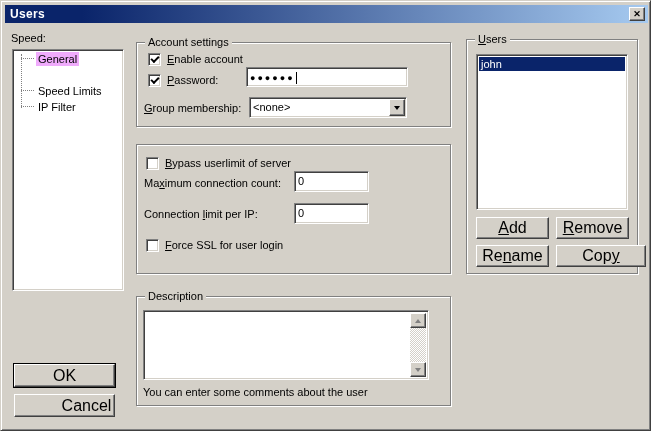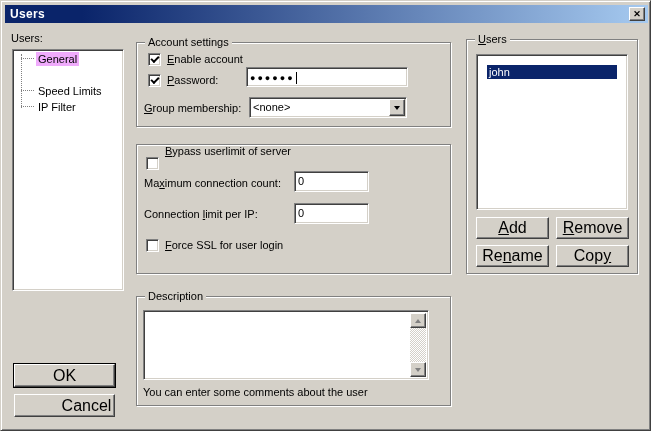--- a/index.html
+++ b/index.html
@@ -130,21 +130,21 @@
 
 <div class="dialog">
 
   <div class="titlebar">
     <span class="title-text">Users</span>
     <span class="close-btn">
       <span>✕</span>
     </span>
   </div>
 
-  <div class="lbl" style="left:10px; top:31px;">Users:</div>
+  <div class="lbl" style="left:10px; top:31px;">Speed:</div>
 
   <div class="tree sunken">
     <div class="tree-vline"></div>
 
     <div class="tree-row selected" style="top:1px;">
       <span class="tree-stub"></span>
       <span class="tree-label">General</span>
     </div>
     <div class="tree-row" style="top:33px;">
       <span class="tree-stub"></span>
@@ -172,21 +172,21 @@
   <div class="lbl" style="left:143px; top:101px;"><span></span><span class="mn">G</span><span>roup membership:</span></div>
   <div class="combo sunken" style="left:248px; top:96px; width:158px; height:21px;">
     <span class="combo-text">&lt;none&gt;</span>
     <span class="combo-arrow-btn btn">
       <span class="tri-down"></span>
     </span>
   </div>
 
   <div class="group" style="left:135px; top:143px; width:315px; height:130px;"></div>
   <span class="checkbox" style="left:145px; top:156px;"></span>
-  <div class="lbl" style="left:164px; top:144px;"><span></span><span class="mn">B</span><span>ypass userlimit of server</span></div>
+  <div class="lbl" style="left:164px; top:156px;"><span></span><span class="mn">B</span><span>ypass userlimit of server</span></div>
 
   <div class="lbl" style="left:143px; top:176px;"><span>Ma</span><span class="mn">x</span><span>imum connection count:</span></div>
   <div class="field sunken" style="left:293px; top:170px; width:75px; height:21px;">0</div>
 
   <div class="lbl" style="left:143px; top:207px;"><span>Connection </span><span class="mn">l</span><span>imit per IP:</span></div>
   <div class="field sunken" style="left:293px; top:202px; width:75px; height:21px;">0</div>
 
   <span class="checkbox" style="left:145px; top:238px;"></span>
   <div class="lbl" style="left:164px; top:238px;"><span></span><span class="mn">F</span><span>orce SSL for user login</span></div>
 
@@ -202,29 +202,29 @@
       <span class="sb-btn down btn">
           <span class="tri-down dis"></span>
         </span>
     </div>
   </div>
   <div class="lbl" style="left:142px; top:385px;">You can enter some comments about the user</div>
 
   <div class="group" style="left:465px; top:38px; width:172px; height:235px;">
     <span class="group-label"><span></span><span class="mn">U</span><span>sers</span></span>
   </div>
-  <div class="listbox sunken" style="left:475px; top:53px; width:152px; height:156px; padding:10px;">
+  <div class="listbox sunken" style="left:475px; top:53px; width:152px; height:156px; padding:2px;">
     <div class="list-row selected"><span>john</span></div>
   </div>
   <div class="btn abs" style="left:475px; top:216px; width:73px; height:22px;">
       <span><span></span><span class="mn">A</span><span>dd</span></span>
     </div>
   <div class="btn abs" style="left:555px; top:216px; width:73px; height:22px;">
       <span><span></span><span class="mn">R</span><span>emove</span></span>
     </div>
   <div class="btn abs" style="left:475px; top:244px; width:73px; height:22px;">
       <span><span>Re</span><span class="mn">n</span><span>ame</span></span>
     </div>
-  <div class="btn abs" style="left:555px; top:244px; width:73px; height:22px;">
+  <div class="btn abs" style="left:555px; top:244px; width:90px; height:22px;">
       <span><span>Cop</span><span class="mn">y</span><span></span></span>
     </div>
 
 </div>
 
 </body></html>

